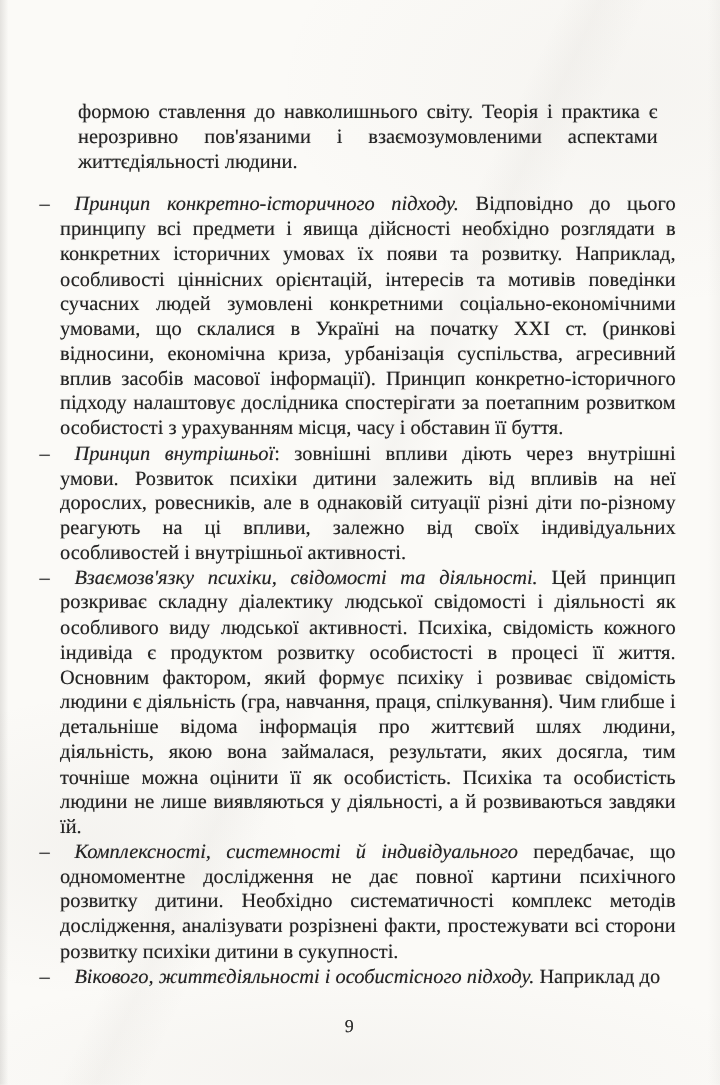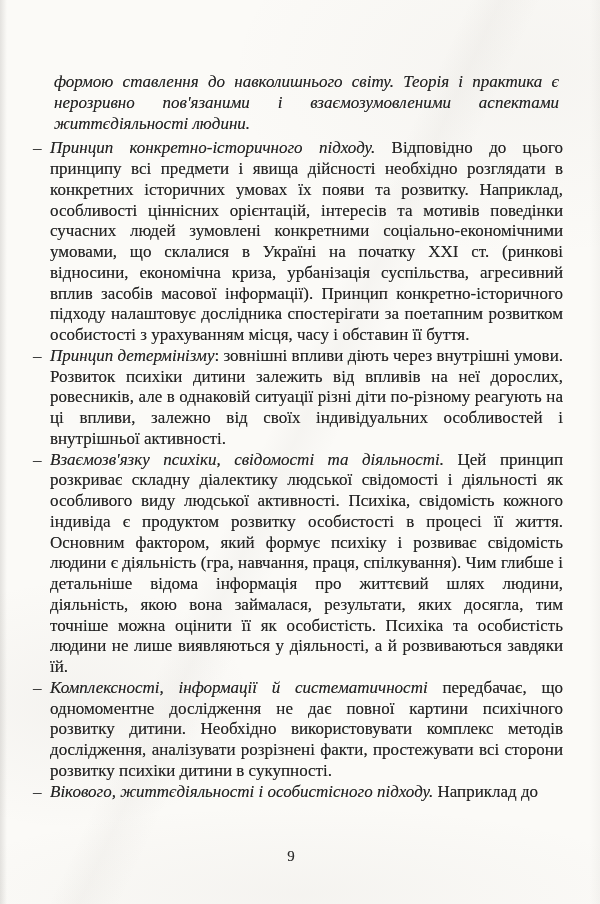--- a/index.html
+++ b/index.html
@@ -28,29 +28,29 @@
     position: absolute;
     left: 50px;
     top: 68px;
     width: 513px;
     font-size: 17px;
     line-height: 20.75px;
     color: #242424;
     text-align: justify;
     text-shadow: 0 0 0.6px rgba(40,40,40,0.55);
   }
-  .para { margin: 4px; font-style: italic; }
+  .para { margin: 15px; }
   .bullet { position: relative; margin: 0; }
   .marker {
     position: absolute;
     left: -17px;
     top: 0;
     color: #2e2e2e;
   }
-  .lead { font-style: italic; }
+  .lead { font-style: italic; margin-left: 12px; }
   .pagenum-wrap {
     position: absolute;
     left: 0;
     top: 848px;
     width: 582px;
     text-align: center;
     font-size: 15px;
     color: #2c2c2c;
     text-shadow: 0 0 0.5px rgba(40,40,40,0.5);
   }
@@ -62,29 +62,29 @@
 
 <div class="textblock">
 
   <p class="para">формою ставлення до навколишнього світу. Теорія і практика є нерозривно пов'язаними і взаємозумовленими аспектами життєдіяльності людини.</p>
 
   <div class="bullet">
     <span class="marker">–</span><span class="lead">Принцип конкретно-історичного підходу.</span><span> Відповідно до цього принципу всі предмети і явища дійсності необхідно розглядати в конкретних історичних умовах їх появи та розвитку. Наприклад, особливості ціннісних орієнтацій, інтересів та мотивів поведінки сучасних людей зумовлені конкретними соціально-економічними умовами, що склалися в Україні на початку XXI ст. (ринкові відносини, економічна криза, урбанізація суспільства, агресивний вплив засобів масової інформації). Принцип конкретно-історичного підходу налаштовує дослідника спостерігати за поетапним розвитком особистості з урахуванням місця, часу і обставин її буття.</span>
   </div>
 
   <div class="bullet">
-    <span class="marker">–</span><span class="lead">Принцип детермінізму</span><span>: зовнішні впливи діють через внутрішні умови. Розвиток психіки дитини залежить від впливів на неї дорослих, ровесників, але в однаковій ситуації різні діти по-різному реагують на ці впливи, залежно від своїх індивідуальних особливостей і внутрішньої активності.</span>
+    <span class="marker">–</span><span class="lead">Принцип внутрішньої</span><span>: зовнішні впливи діють через внутрішні умови. Розвиток психіки дитини залежить від впливів на неї дорослих, ровесників, але в однаковій ситуації різні діти по-різному реагують на ці впливи, залежно від своїх індивідуальних особливостей і внутрішньої активності.</span>
   </div>
 
   <div class="bullet">
     <span class="marker">–</span><span class="lead">Взаємозв'язку психіки, свідомості та діяльності.</span><span> Цей принцип розкриває складну діалектику людської свідомості і діяльності як особливого виду людської активності. Психіка, свідомість кожного індивіда є продуктом розвитку особистості в процесі її життя. Основним фактором, який формує психіку і розвиває свідомість людини є діяльність (гра, навчання, праця, спілкування). Чим глибше і детальніше відома інформація про життєвий шлях людини, діяльність, якою вона займалася, результати, яких досягла, тим точніше можна оцінити її як особистість. Психіка та особистість людини не лише виявляються у діяльності, а й розвиваються завдяки їй.</span>
   </div>
 
   <div class="bullet">
-    <span class="marker">–</span><span class="lead">Комплексності, інформації й систематичності</span><span> передбачає, що одномоментне дослідження не дає повної картини психічного розвитку дитини. Необхідно використовувати комплекс методів дослідження, аналізувати розрізнені факти, простежувати всі сторони розвитку психіки дитини в сукупності.</span>
+    <span class="marker">–</span><span class="lead">Комплексності, системності й індивідуального</span><span> передбачає, що одномоментне дослідження не дає повної картини психічного розвитку дитини. Необхідно систематичності комплекс методів дослідження, аналізувати розрізнені факти, простежувати всі сторони розвитку психіки дитини в сукупності.</span>
   </div>
 
   <div class="bullet">
     <span class="marker">–</span><span class="lead">Вікового, життєдіяльності і особистісного підходу.</span><span> Наприклад до</span>
   </div>
 
 </div>
 
 <div class="pagenum-wrap">9</div>
 

